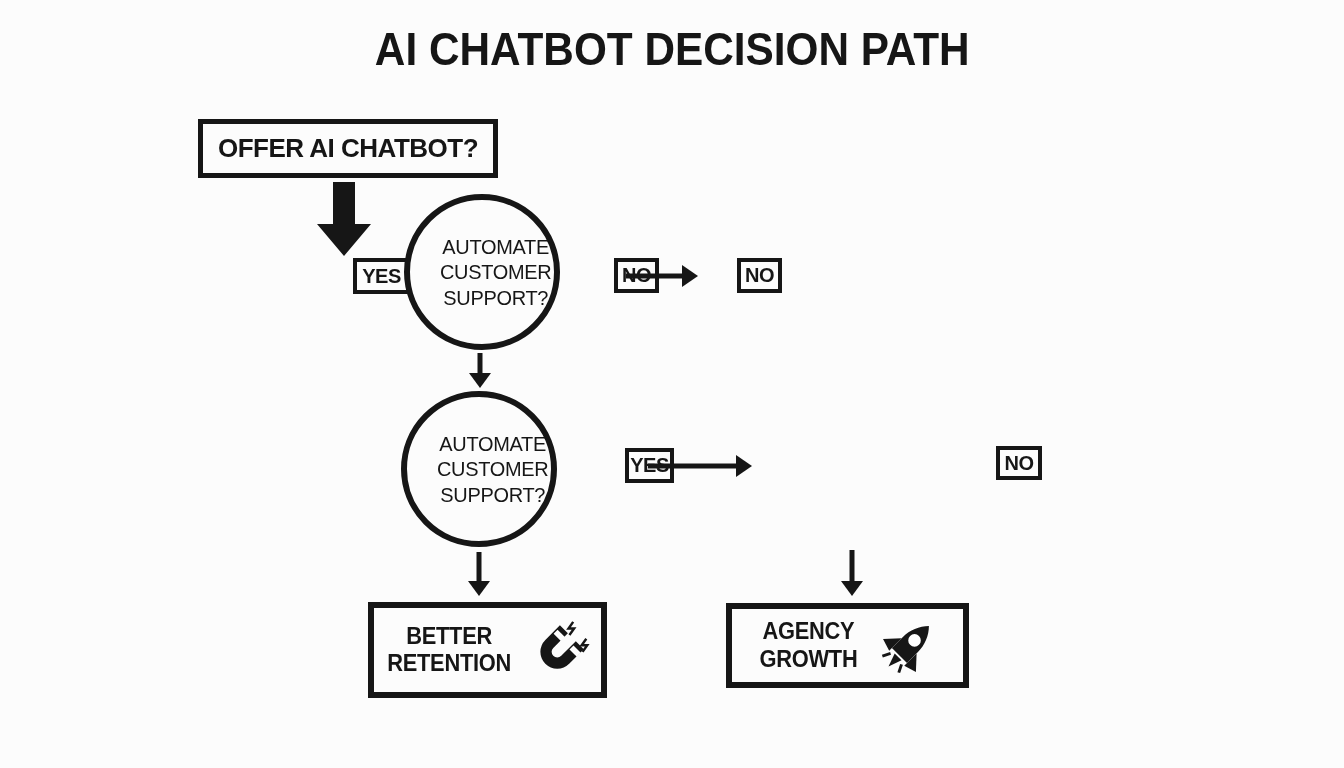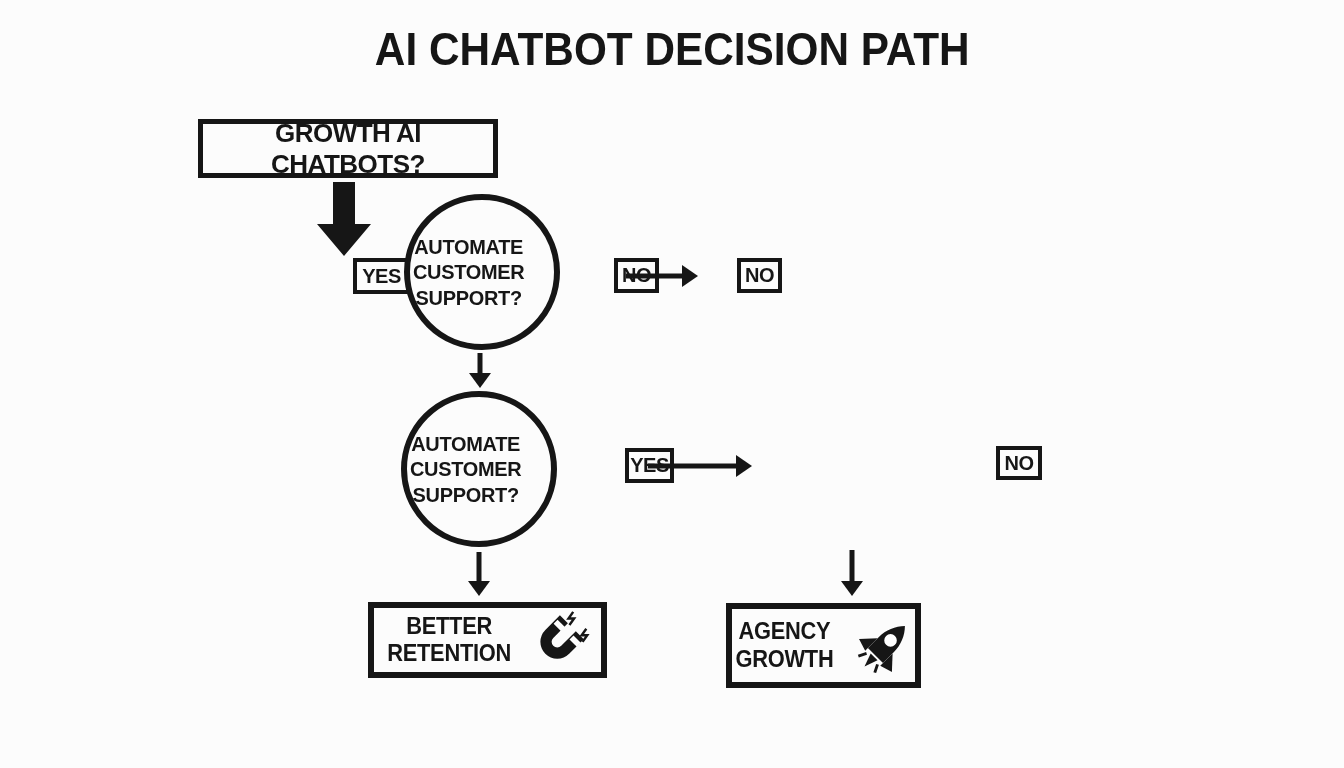--- a/index.html
+++ b/index.html
@@ -21,22 +21,22 @@
     font-weight:700; color:var(--ink);
   }
   .rectbox.thick { border-width:6px; }
   .smallbox {
     position:absolute; border:4px solid var(--ink); background:var(--bg);
     display:flex; align-items:center; justify-content:center;
     font-weight:700; font-size:20px; color:var(--ink); letter-spacing:-0.5px;margin-left:37px;
   }
   .circle {
     position:absolute; border:6px solid var(--ink); border-radius:50%; background:var(--bg);
-    display:flex; align-items:center; justify-content:flex-start; text-align:center;
-    font-weight:700; color:var(--ink);
+    display:flex; align-items:center; justify-content:flex-end; text-align:center;
+    font-weight:400; color:var(--ink);
   }
   .circle .txt { line-height:1.22; font-size:21px; letter-spacing:-0.3px; transform:scaleX(0.95); }
   .circle.top-text { align-items:flex-start; }
   .circle.top-text .txt { padding-top:36px; transform:scaleX(0.9); }
   .line-big { font-size:23px; display:block; }
   .line-small { font-size:16px; display:block; white-space:nowrap; margin-top:2px; }
 
   .boxlines { line-height:1.18; font-size:23px; letter-spacing:-0.3px; transform:scaleX(0.95); }
   .boxlines span { display:block; }
   .with-icon { gap:16px; }
@@ -54,21 +54,21 @@
   .icon { flex:0 0 auto; display:block; color:var(--ink); }
 </style>
 </head>
 <body>
 
 <div class="canvas">
 
   <div class="title"><span>AI CHATBOT DECISION PATH</span></div>
 
   <div class="rectbox" style="left:198px; top:119px; width:300px; height:59px; font-size:26px; letter-spacing:-0.5px;">
-    <span>GROWTH AI CHATBOTS?</span>
+    <span>OFFER AI CHATBOT?</span>
   </div>
 
   <svg class="icon" style="position:absolute; left:316px; top:182px;" width="56" height="74" viewBox="0 0 56 74">
     <polygon points="17,0 39,0 39,42 55,42 28,74 1,42 17,42" fill="currentColor"></polygon>
   </svg>
 
   <div class="smallbox" style="left:316px; top:258px; width:57px; height:36px;">
     <span>YES</span>
   </div>
 
@@ -125,37 +125,37 @@
   <div class="arrow-v" style="left:468px; top:552px; width:22px; height:44px;">
     <div class="shaft"></div>
       <div class="head"></div>
   </div>
 
   <div class="arrow-v" style="left:841px; top:550px; width:22px; height:46px;">
     <div class="shaft"></div>
       <div class="head"></div>
   </div>
 
-  <div class="rectbox thick with-icon" style="left:368px; top:602px; width:239px; height:76px;">
+  <div class="rectbox thick with-icon" style="left:368px; top:602px; width:239px; height:96px;">
     <div class="boxlines">
       <span>BETTER</span>
       <span>RETENTION</span>
     </div>
     <svg class="icon" width="60" height="60" viewBox="0 0 64 64">
       <g transform="rotate(45 28 34)">
         <path d="M10 12 V34 A18 18 0 0 0 46 34 V12 H34 V34 A6 6 0 0 1 22 34 V12 Z" fill="currentColor"></path>
         <rect x="11.5" y="17" width="11" height="6" fill="#fff"></rect>
         <rect x="35.5" y="17" width="11" height="6" fill="#fff"></rect>
       </g>
       <path d="M45 2 l-5 7 h6 l-5 7" fill="none" stroke="currentColor" stroke-width="2.6"></path>
       <path d="M59 20 l-5 7 h6 l-5 7" fill="none" stroke="currentColor" stroke-width="2.6"></path>
     </svg>
   </div>
 
-  <div class="rectbox thick with-icon" style="left:726px; top:603px; width:195px; height:85px;">
+  <div class="rectbox thick with-icon" style="left:726px; top:603px; width:243px; height:85px;">
     <div class="boxlines">
       <span>AGENCY</span>
       <span>GROWTH</span>
     </div>
     <svg class="icon" width="62" height="62" viewBox="0 0 64 64">
       <g transform="rotate(45 32 34)">
         <path d="M32 2 C39 9 43 19 43 29 L43 45 L21 45 L21 29 C21 19 25 9 32 2 Z" fill="currentColor"></path>
         <circle cx="32" cy="23" r="6.5" fill="#fff"></circle>
         <path d="M21 31 L8 45 L21 49 Z" fill="currentColor"></path>
         <path d="M43 31 L56 45 L43 49 Z" fill="currentColor"></path>

